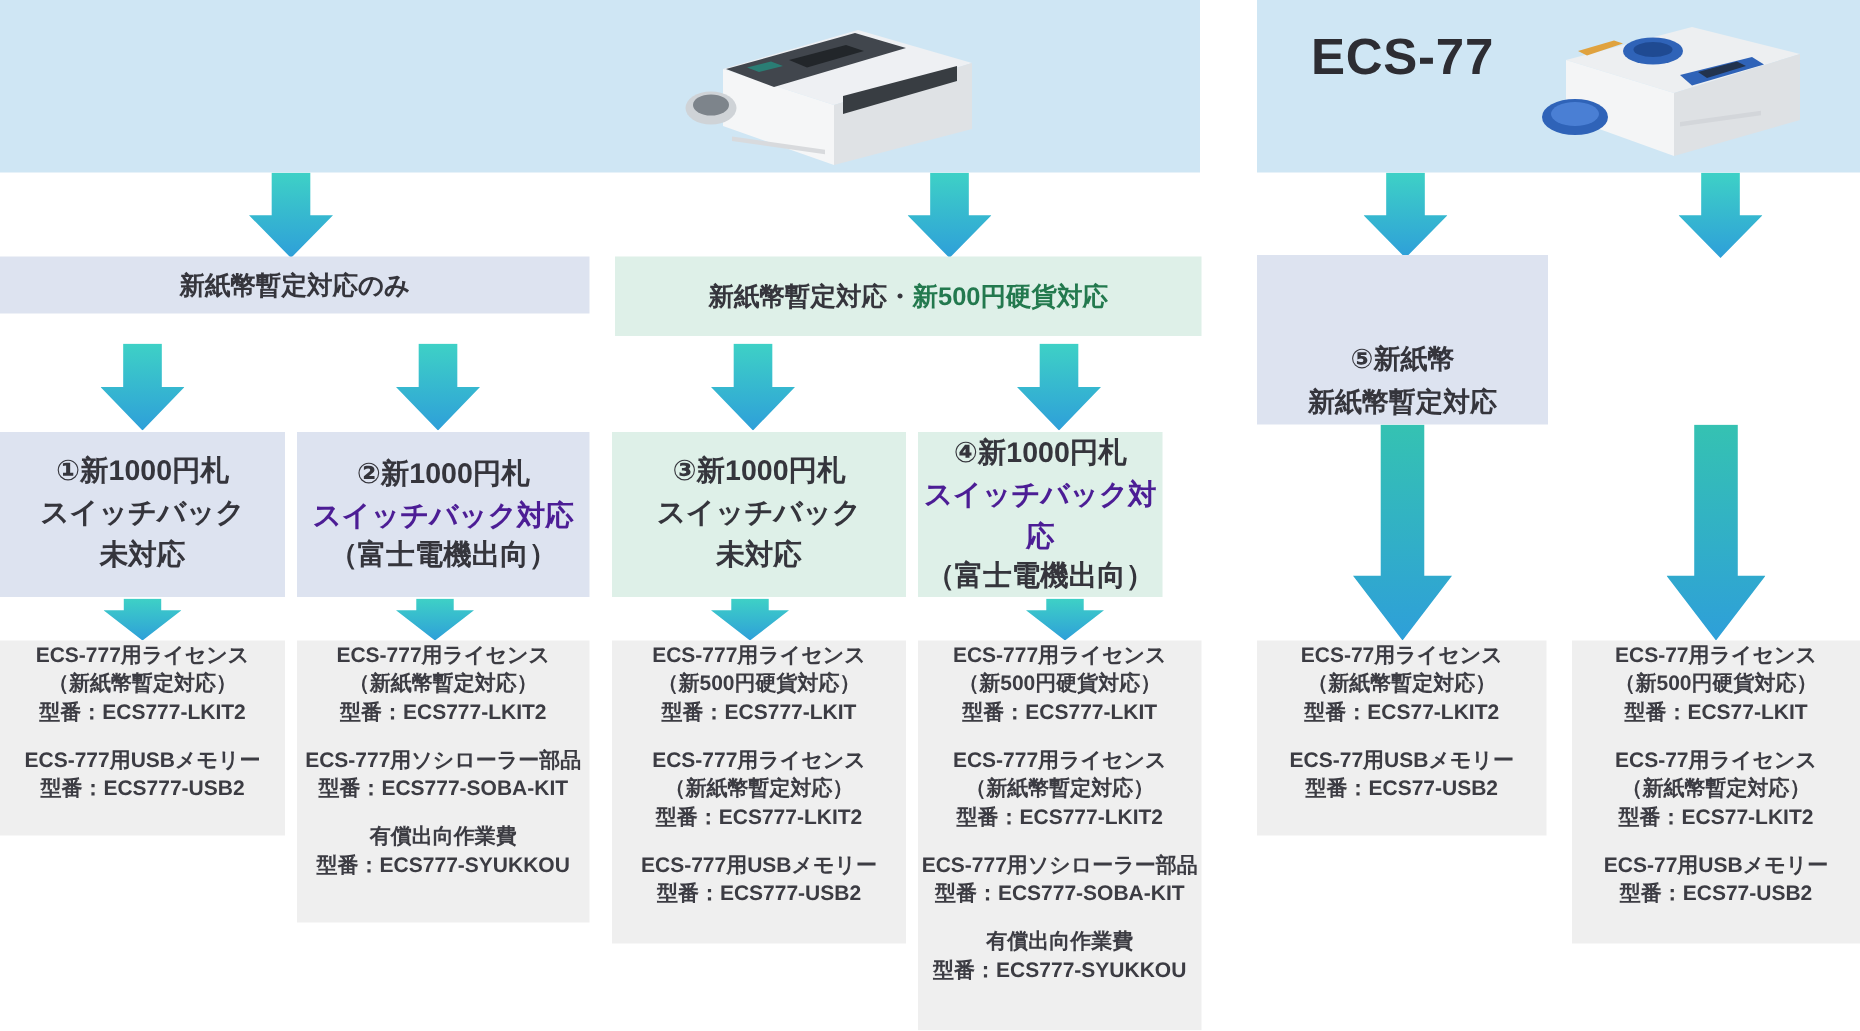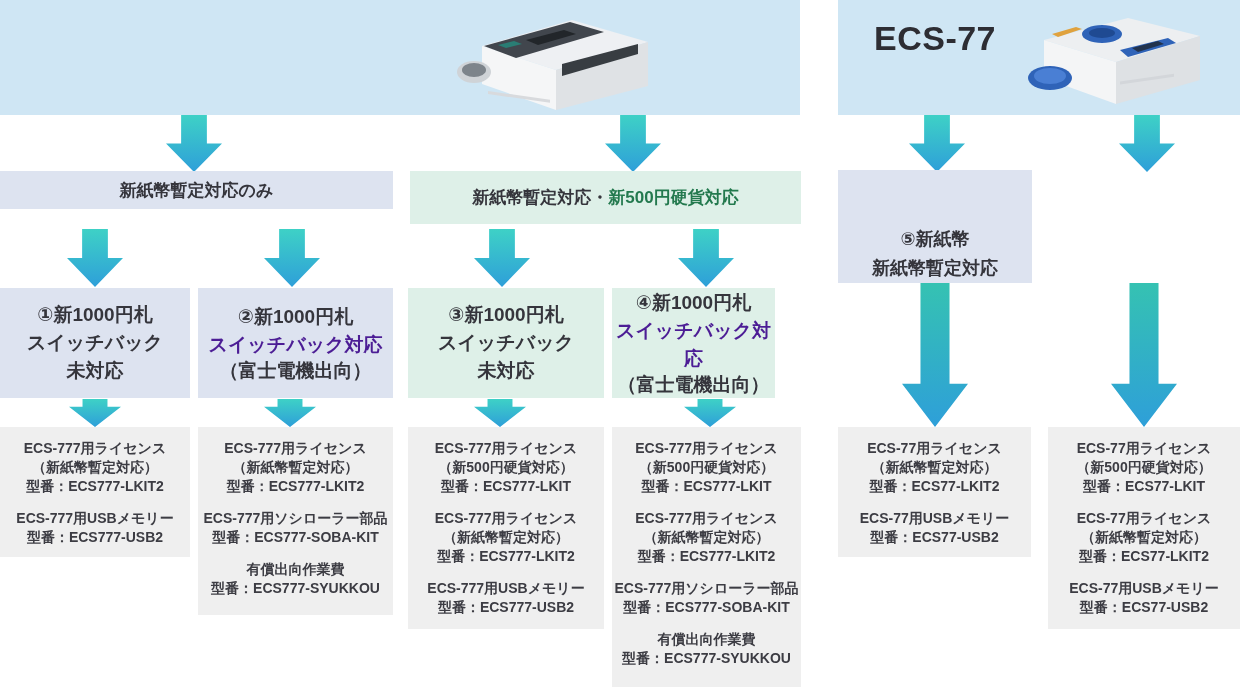--- a/index.html
+++ b/index.html
@@ -43,21 +43,21 @@
 
   
   .l3 {
     display:flex; flex-direction:column; align-items:center; justify-content:center;
     font-size:19px; font-weight:700; color:#35353c; text-align:center; line-height:28px;
   }
   .l3 .sub { font-size:19px; line-height:24px; }
 
   
   .part {
-    background:#efefef; text-align:center; padding-top:12px;
+    background:#efefef; text-align:center; padding-top:0;
     font-size:14px; font-weight:700; color:#3c3c43; line-height:19px;
   }
   .part-item { margin-bottom:13px; }
 </style>
 </head>
 <body>
 
 <div class="canvas">
 
   <div class="box header" style="left:0;top:0;width:800px;height:115px">

